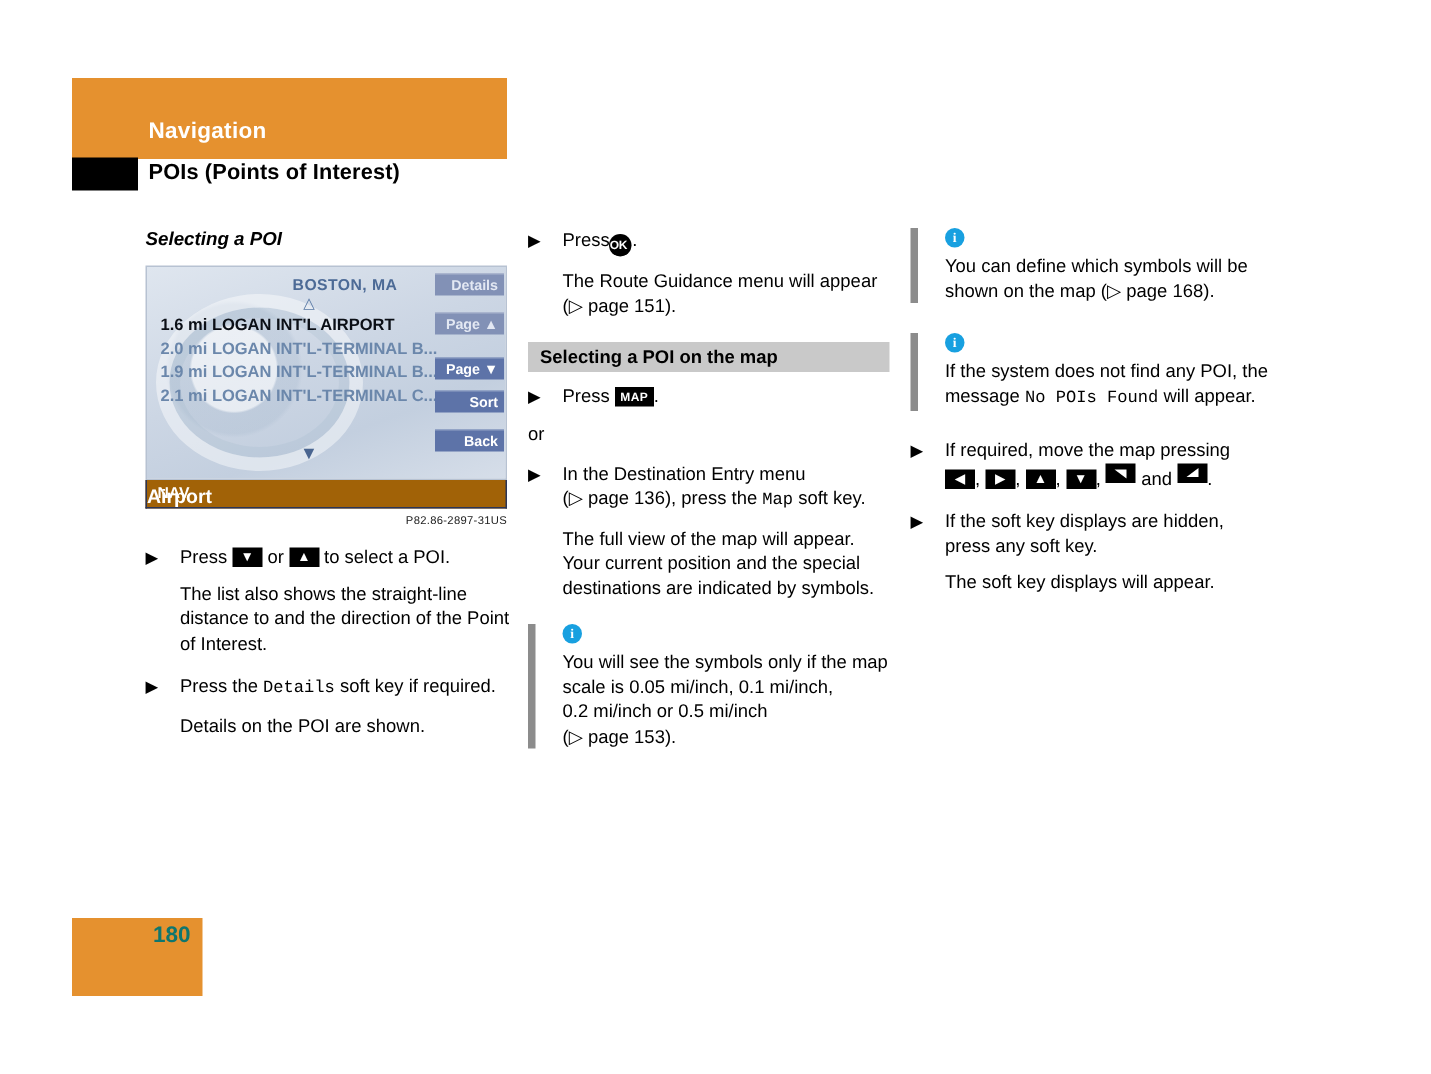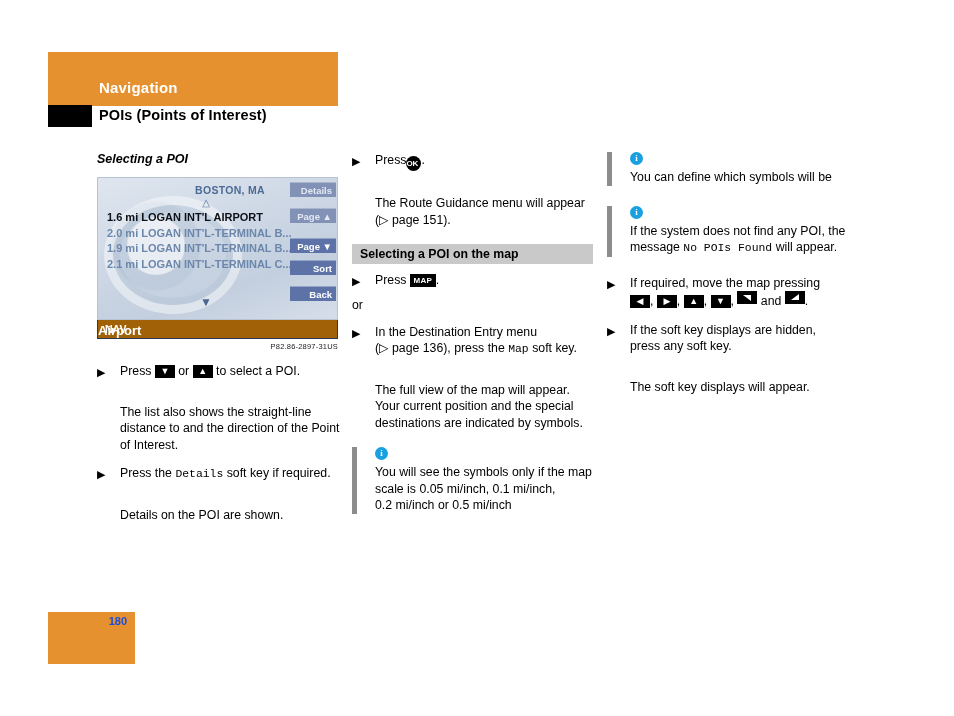--- a/index.html
+++ b/index.html
@@ -160,21 +160,21 @@
   .bullet-row .tri {
     position: absolute; left: 0; top: 1px;
     font-size: 11px;
     line-height: 16px;
     color: #000;
   }
   .para {
     padding-left: 23px;
     font-size: 12.3px;
     line-height: 16.5px;
-    margin-top: 24px;
+    margin-top: 8px;
   }
 
   .mono { font-family: "Liberation Mono", monospace; font-size: 11.4px; }
 
   
   .keybox {
     display: inline-block;
     background: #000;
     color: #fff;
     width: 20px; height: 13px;
@@ -238,23 +238,23 @@
     position: absolute;
     left: 48px; top: 612px;
     width: 87px; height: 52px;
     background: #e5912f;
   }
   #page-num {
     position: absolute;
     left: 48px; top: 615px;
     width: 79px;
     text-align: right;
-    font-size: 11px;
-    font-weight: bold;
-    color: #1d4ed8;
+    font-size: 15px;
+    font-weight: bold;
+    color: #0f766e;
   }
 </style>
 </head>
 <body>
 
 <div id="header-band"></div>
 <div id="header-band-title">Navigation</div>
 <div id="header-black-box"></div>
 <div id="header-subtitle">POIs (Points of Interest)</div>
 
@@ -358,31 +358,33 @@
 
   <div class="para">The full view of the map will appear. Your current position and the special destinations are indicated by symbols.</div>
 
   <div class="note">
     <div class="bar"></div>
     <div class="i-icon">i</div>
     <div class="ntext">
       <div>You will see the symbols only if the map</div>
       <div>scale is 0.05 mi/inch, 0.1 mi/inch,</div>
       <div>0.2 mi/inch or 0.5 mi/inch</div>
+      <div>(▷ page 153).</div>
     </div>
   </div>
 </div>
 
 <div class="column" id="col-right">
 
   <div class="note" style="margin-top:0">
     <div class="bar"></div>
     <div class="i-icon">i</div>
     <div class="ntext">
       <div>You can define which symbols will be</div>
+      <div>shown on the map (▷ page 168).</div>
     </div>
   </div>
 
   <div class="note" style="margin-top:20px">
     <div class="bar"></div>
     <div class="i-icon">i</div>
     <div class="ntext">
       <span>If the system does not find any POI, the message</span>
       <span class="mono">No POIs Found</span>
       <span>will appear.</span>

